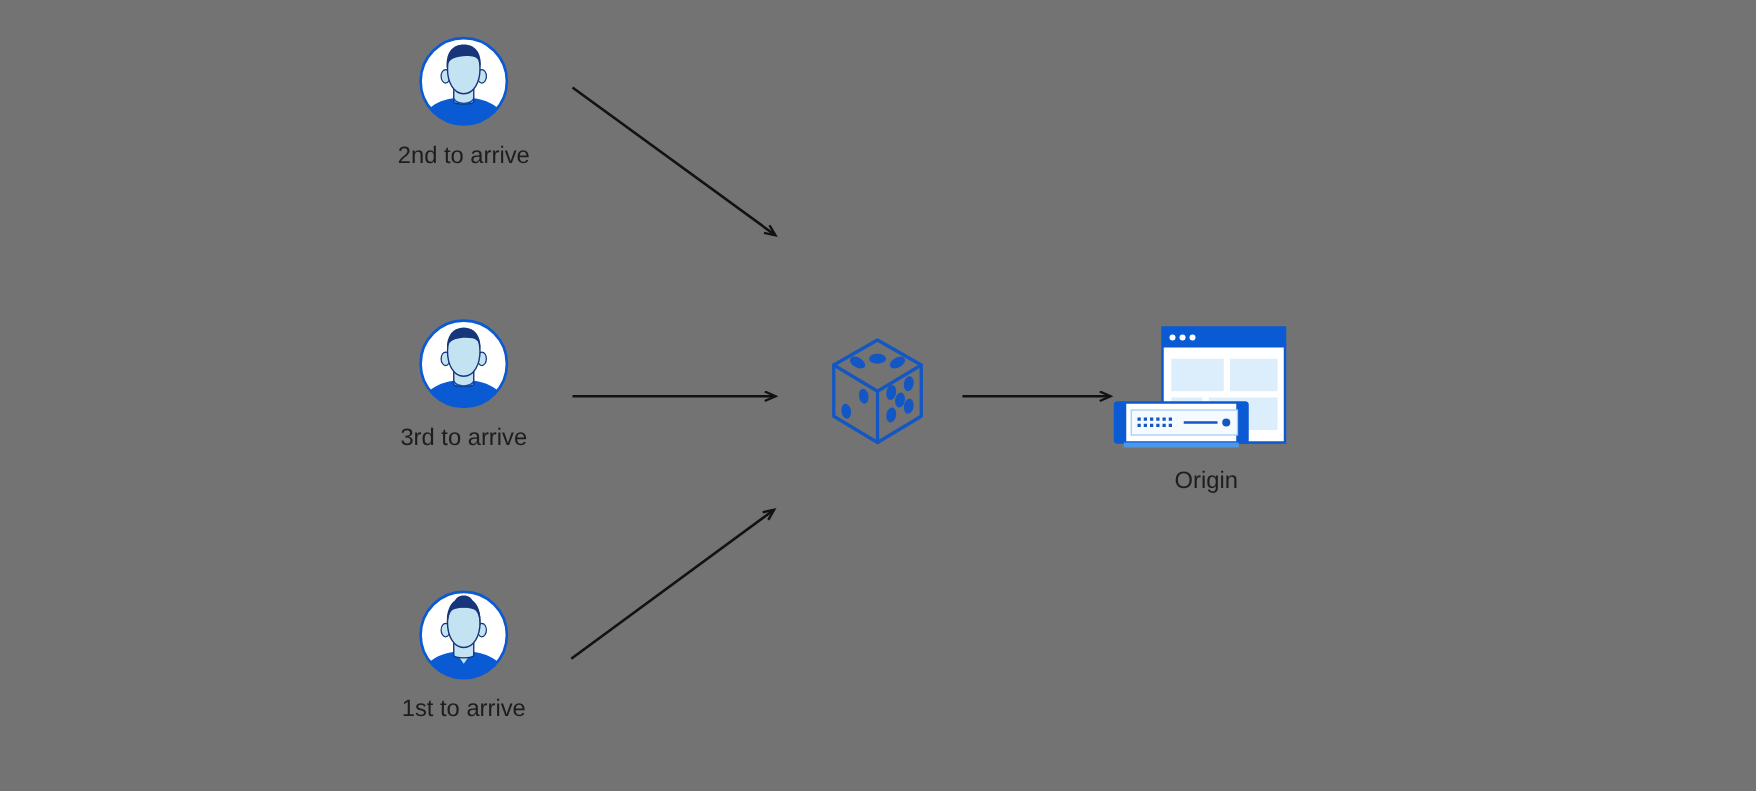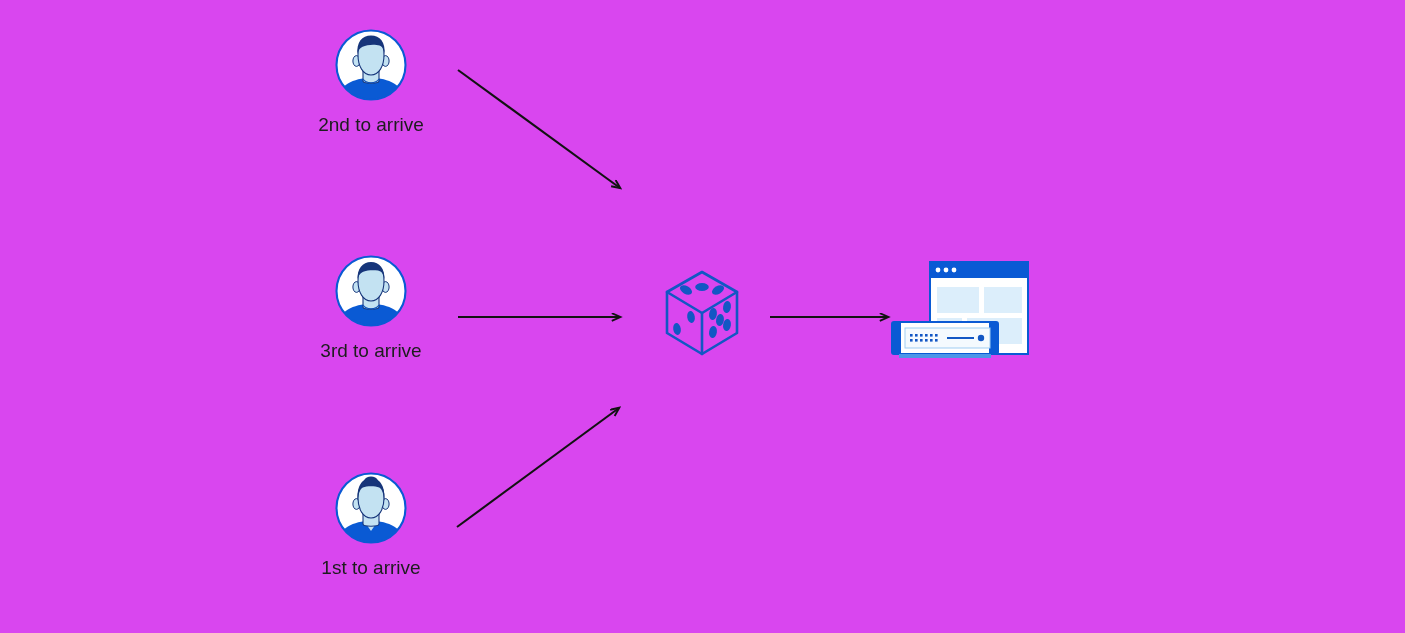--- a/index.html
+++ b/index.html
@@ -7,21 +7,21 @@
     padding: 0;
     background: #ffffff;
   }
   body {
     font-family: "Liberation Sans", sans-serif;
   }
   #canvas {
     position: relative;
     width: 1405px;
     height: 633px;
-    background: #d946ef;
+    background: #737373;
     overflow: hidden;
   }
   .node {
     position: absolute;
   }
   .node-label {
     position: absolute;
     left: 0;
     width: 100%;
     text-align: center;
@@ -223,15 +223,16 @@
           <rect x="40" y="83" width="2.6" height="2.6"></rect>
           <rect x="45" y="83" width="2.6" height="2.6"></rect>
           <rect x="50" y="83" width="2.6" height="2.6"></rect>
           <rect x="55" y="83" width="2.6" height="2.6"></rect>
           <rect x="60" y="83" width="2.6" height="2.6"></rect>
         </g>
         <line x1="72" y1="82" x2="99" y2="82" stroke="#1257c4" stroke-width="2"></line>
         <circle cx="106" cy="82" r="3.2" fill="#1257c4"></circle>
       </g>
     </svg>
+    <div class="node-label">Origin</div>
   </div>
 
 </div>
 
 </body></html>

